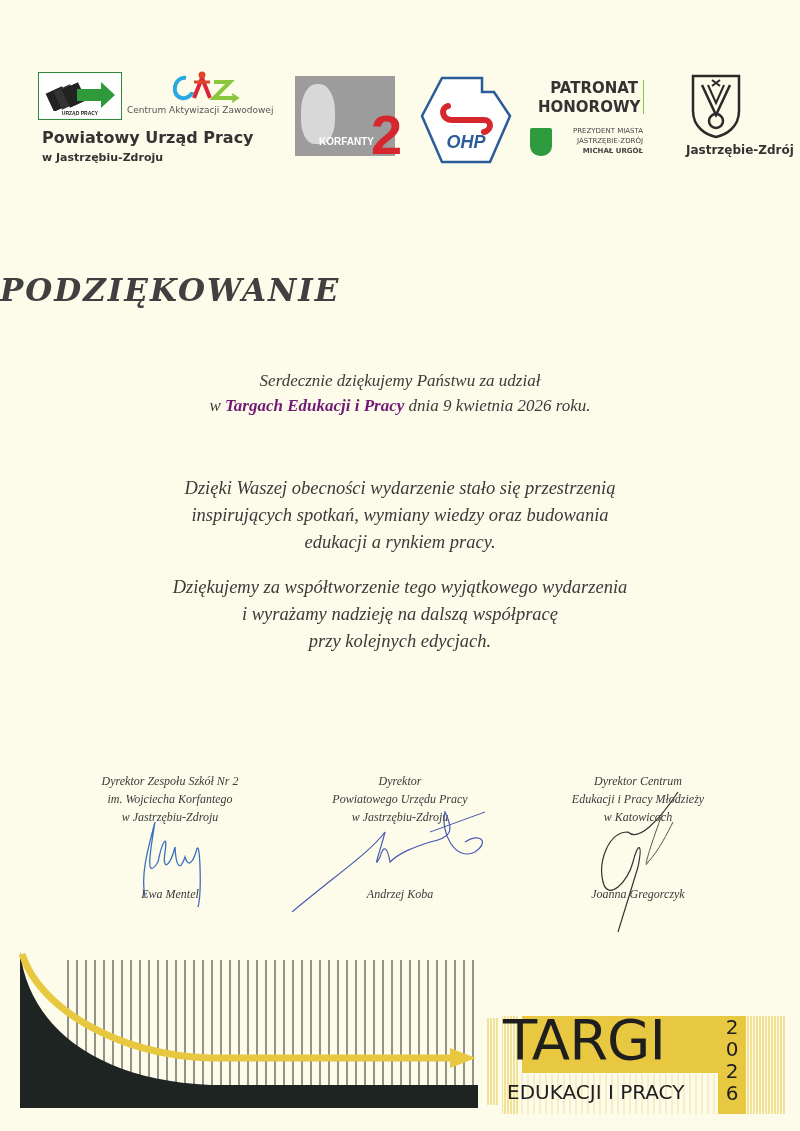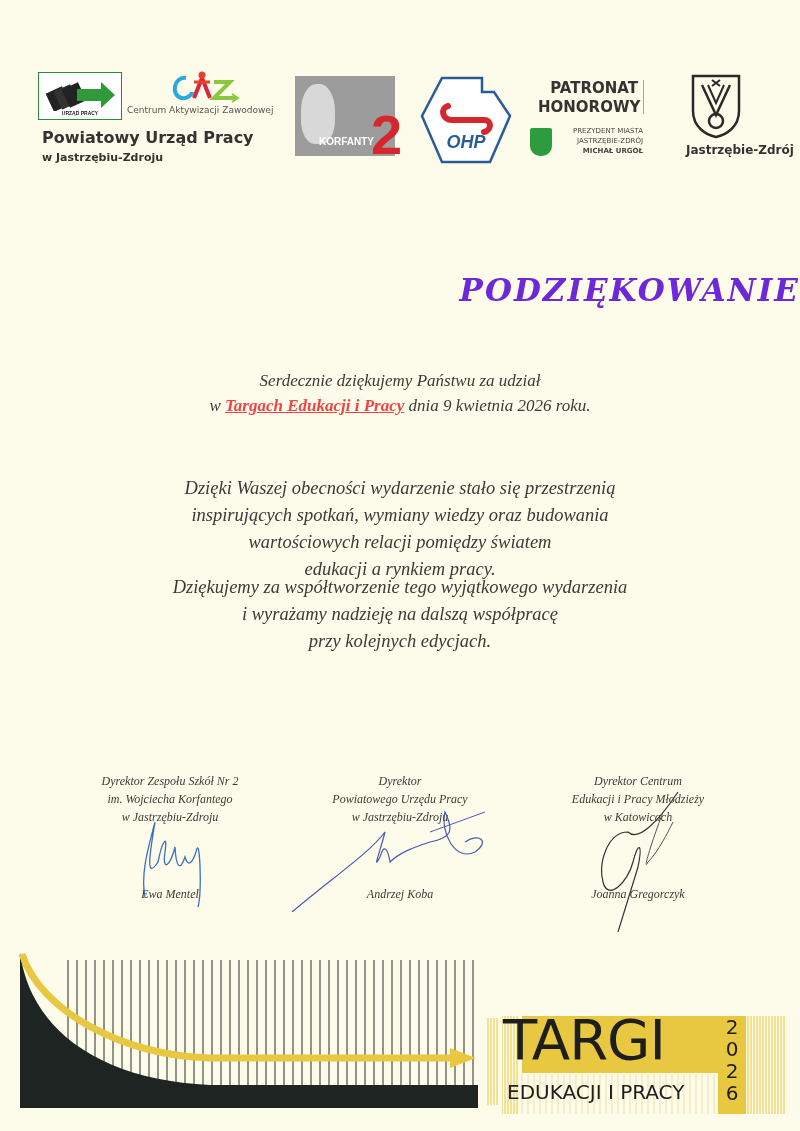--- a/index.html
+++ b/index.html
@@ -32,23 +32,23 @@
   .patronat { left:538px; top:79px; width:100px; text-align:right; font:bold 15px "DejaVu Sans", sans-serif; color:#333; line-height:19px; }
   .patronat-bar { left:643px; top:80px; width:1px; height:34px; background:#8bc34a; }
   .pm-crest { left:530px; top:128px; width:22px; height:28px; background:#2e9b3e; border-radius:2px 2px 10px 10px; }
   .pm-text { left:555px; top:126px; width:88px; text-align:right; font:7px "DejaVu Sans", sans-serif; color:#444; line-height:10px; }
   .pm-text .b { font-weight:bold; }
 
   .jz-crest { left:690px; top:73px; }
   .jz-name { left:686px; top:143px; font:600 12px "DejaVu Sans", sans-serif; color:#333; white-space:nowrap; }
 
   
-  .title { left:0; width:800px; top:272px; text-align:right; font:italic bold 31px "DejaVu Serif", serif; letter-spacing:2px; color:#6d28d9; }
+  .title { left:0; width:800px; top:272px; text-align:left; font:italic bold 31px "DejaVu Serif", serif; letter-spacing:2px; color:#404040; }
   .para { left:0; width:800px; text-align:center; font:italic 17px "Liberation Serif", serif; line-height:25px; color:#3a3a3a; }
-  .para b { font-style:italic; font-weight:bold; color:#ef4444;text-decoration:underline; }
+  .para b { font-style:italic; font-weight:bold; color:#701a75; }
   .p1 { top:368px; }
   .p2 { top:444px; font-size:18.5px; line-height:27px;margin-top:31px; }
   .p3 { top:574px; font-size:18.5px; line-height:27px; }
 
   
   .sig { width:240px; text-align:center; font:italic 12px "Liberation Serif", serif; line-height:18px; color:#3a3a3a; }
   .sig .name { position:absolute; left:0; right:0; top:113px; }
   .sig1 { left:50px; top:772px; height:140px; }
   .sig2 { left:280px; top:772px; height:140px; }
   .sig3 { left:518px; top:772px; height:140px; }
@@ -124,21 +124,20 @@
 <div class="abs title">PODZIĘKOWANIE</div>
 
 <div class="abs para p1">
   <div>Serdecznie dziękujemy Państwu za udział</div>
   <div><span>w </span><b>Targach Edukacji i Pracy</b><span> dnia 9 kwietnia 2026 roku.</span></div>
 </div>
 
 <div class="abs para p2">
   <div>Dzięki Waszej obecności wydarzenie stało się przestrzenią</div>
   <div>inspirujących spotkań, wymiany wiedzy oraz budowania</div>
-  <div>wartościowych relacji pomiędzy światem</div>
   <div>edukacji a rynkiem pracy.</div>
 </div>
 
 <div class="abs para p3">
   <div>Dziękujemy za współtworzenie tego wyjątkowego wydarzenia</div>
   <div>i wyrażamy nadzieję na dalszą współpracę</div>
   <div>przy kolejnych edycjach.</div>
 </div>
 
 <div class="abs sig sig1">

